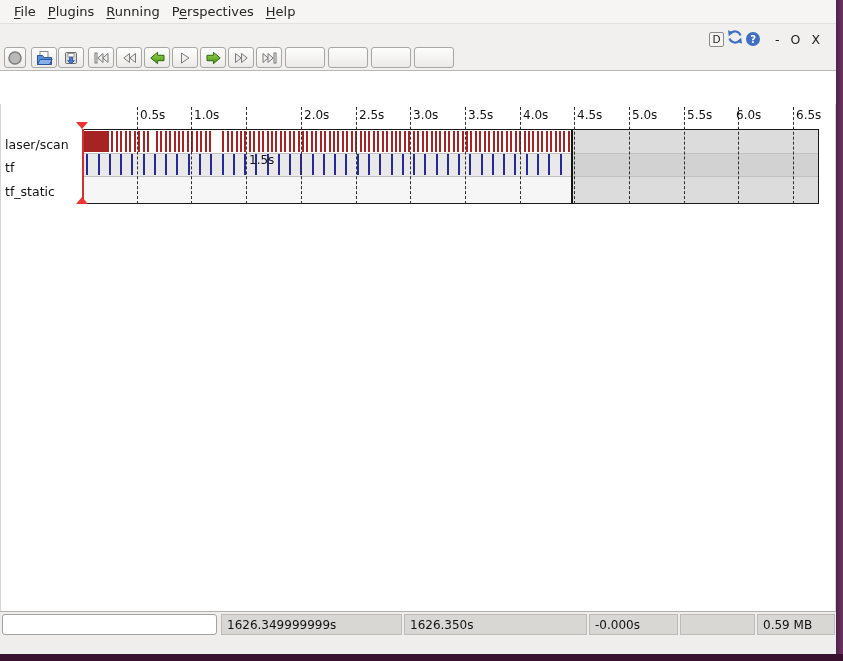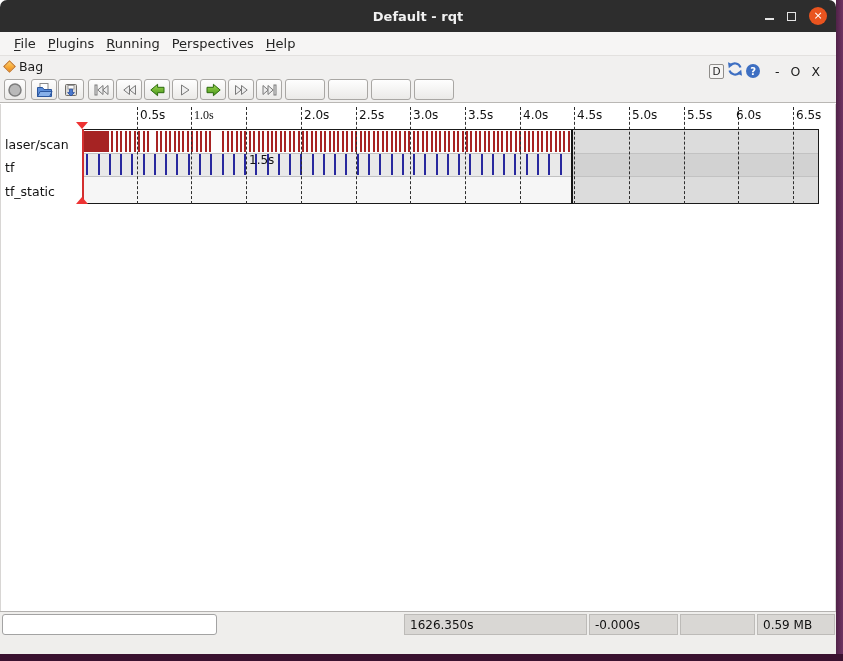--- a/index.html
+++ b/index.html
@@ -76,46 +76,30 @@
 </style>
 </head>
 <body>
 
 <div class="screen">
   <div class="strip-right"></div>
   <div class="strip-bottom"></div>
 
   <div class="window">
 
-    <div class="titlebar">
-      <span class="title-text">Default - rqt</span>
-      <div class="win-controls">
-        <div>
-            <div class="btn-min-bar"></div>
-          </div>
-        <div>
-            <div class="btn-max-box"></div>
-          </div>
-        <div class="btn-close-circle"><span>×</span></div>
-      </div>
-    </div>
 
     <div class="menubar" id="menubar">
         <div class="menu-item"><span></span><span class="mn">F</span><span>ile</span></div>
         <div class="menu-item"><span></span><span class="mn">P</span><span>lugins</span></div>
         <div class="menu-item"><span></span><span class="mn">R</span><span>unning</span></div>
         <div class="menu-item"><span>P</span><span class="mn">e</span><span>rspectives</span></div>
         <div class="menu-item"><span></span><span class="mn">H</span><span>elp</span></div>
       </div>
 
     <div class="dockheader">
-      <div class="dock-title-row">
-        <div class="diamond"></div>
-        <span class="dock-title">Bag</span>
-      </div>
       <div class="dock-buttons">
         <div class="d-btn">D</div>
         <span><svg width="16" height="16" viewBox="0 0 16 16">
               <path d="M13.5 6.5 A6 6 0 0 0 3.2 4.6" fill="none" stroke="#3e6fc2" stroke-width="2.2"></path>
               <polygon points="1,1.2 6.2,3.6 1.8,7.2" fill="#3e6fc2"></polygon>
               <path d="M2.5 9.5 A6 6 0 0 0 12.8 11.4" fill="none" stroke="#3e6fc2" stroke-width="2.2"></path>
               <polygon points="15,14.8 9.8,12.4 14.2,8.8" fill="#3e6fc2"></polygon>
             </svg></span>
         <span class="help-circ">?</span>
         <span class="dock-txt" style="margin-left:8px">-</span>
@@ -392,21 +376,21 @@
             <div class="mark" style="left: 465px; top: 24px; height: 21px; background: rgb(40, 40, 158);"></div>
             <div class="mark" style="left: 477px; top: 24px; height: 21px; background: rgb(40, 40, 158);"></div>
             <div class="mark" style="left: 488px; top: 24px; height: 21px; background: rgb(40, 40, 158);"></div>
           </div>
         <div class="ph-line"></div>
         <div class="ph-top"></div>
         <div class="ph-bot"></div>
       <div class="gridline" style="left: 55px;"></div>
           <div class="tick-label" style="left: 58px;">0.5s</div>
           <div class="gridline" style="left: 109px;"></div>
-          <div class="tick-label" style="left: 112px; font-family: Liberation Serif, serif;">1.0s</div>
+          <div class="tick-label" style="left: 112px;">1.0s</div>
           <div class="gridline" style="left: 164px;"></div>
           <div class="tick-label" style="left: 167px; margin-top: 45px;">1.5s</div>
           <div class="gridline" style="left: 219px;"></div>
           <div class="tick-label" style="left: 222px;">2.0s</div>
           <div class="gridline" style="left: 274px;"></div>
           <div class="tick-label" style="left: 277px;">2.5s</div>
           <div class="gridline" style="left: 328px;"></div>
           <div class="tick-label" style="left: 331px;">3.0s</div>
           <div class="gridline" style="left: 383px;"></div>
           <div class="tick-label" style="left: 386px;">3.5s</div>
@@ -424,20 +408,21 @@
           <div class="tick-label" style="left: 714px;">6.5s</div>
           <div class="bagend" style="left: 489px;"></div>
         </div>
     <div class="topic-label" style="top: 33px; text-align: center;">laser/scan</div>
         <div class="topic-label" style="top: 56px;">tf</div>
         <div class="topic-label" style="top: 80px;">tf_static</div>
       </div>
 
     <div class="statusbar" id="statusbar">
       <div class="progress"></div>
+    <div class="seg" style="left: 221px; width: 181px;">1626.349999999s</div>
         <div class="seg" style="left: 404px; width: 183px;">1626.350s</div>
         <div class="seg" style="left: 589px; width: 89px;">-0.000s</div>
         <div class="seg" style="left: 680px; width: 75px;"></div>
         <div class="seg" style="left: 757px; width: 78px;">0.59 MB</div>
       </div>
 
   </div>
 </div>
 
 </body></html>

